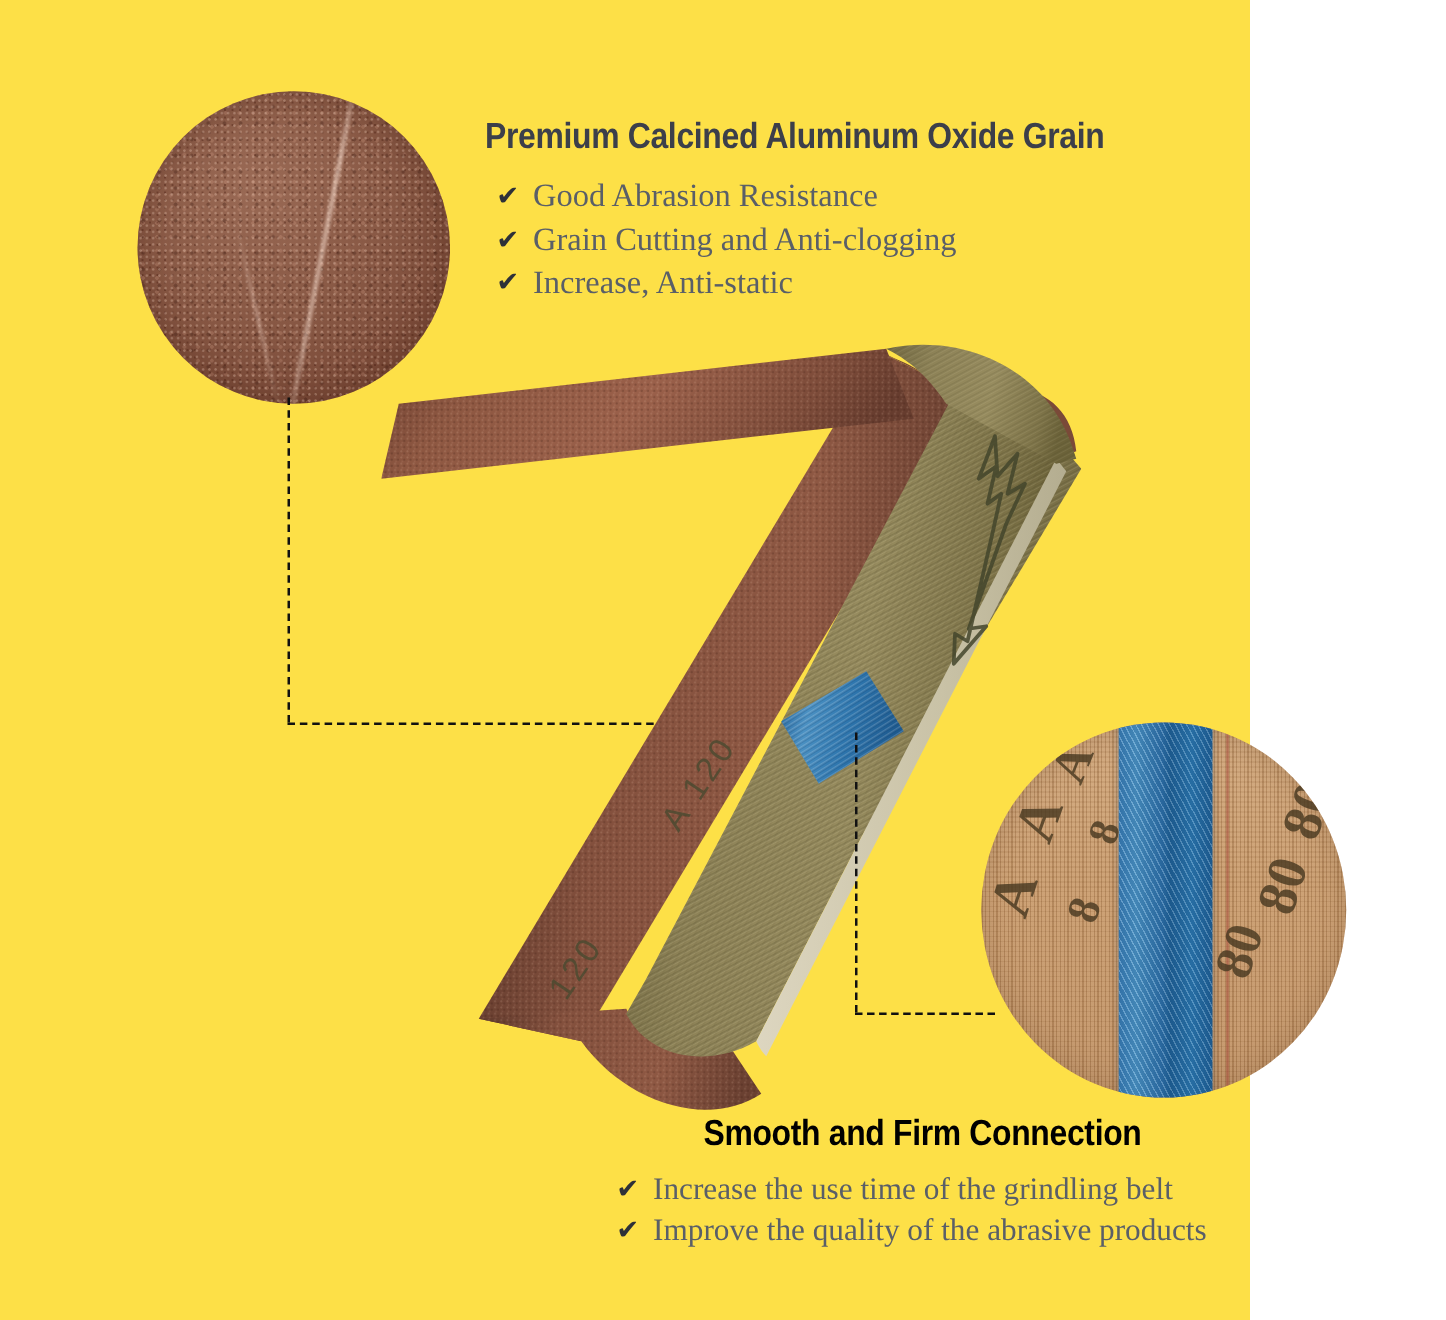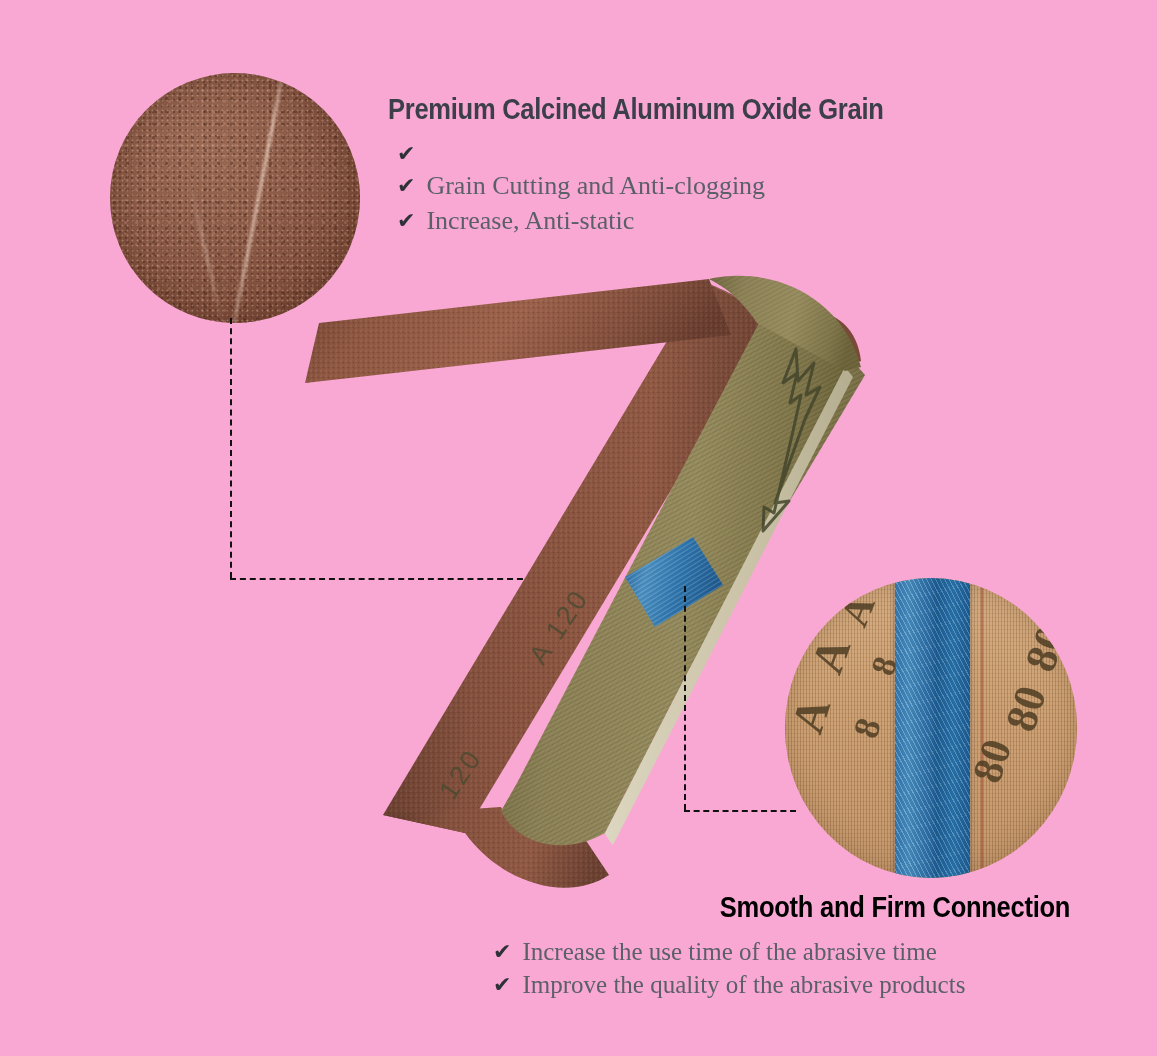--- a/index.html
+++ b/index.html
@@ -4,21 +4,21 @@
 <title>Sanding Belt Product Infographic</title>
 <style>
   html,body{margin:0;padding:0;}
   body{
     width:1157px;height:1056px;
     background:#ffffff;
     font-family:"Liberation Sans",sans-serif;
     overflow:hidden;
     position:relative;
   }
-  #stage{position:absolute;left:0;top:0;width:1157px;height:1056px;background:#f9a8d4;}
+  #stage{position:absolute;left:0;top:0;width:1000px;height:1056px;background:#fde047;}
 
   
   .feat-title{
     position:absolute;
     font-family:"Liberation Sans Narrow","Liberation Sans",sans-serif;
     font-weight:700;
     letter-spacing:-0.3px;
     white-space:nowrap;
     transform:scaleX(.88);
     transform-origin:left center;
@@ -160,20 +160,21 @@
     <div class="grain"></div>
     <div class="seam"></div>
     <div class="seam2"></div>
   </div>
 
   <div class="feat-title" id="title-top">Premium Calcined Aluminum Oxide Grain</div>
 
   <div class="bullet-list" id="bullets-top">
     <div class="bullet">
       <span class="tick">✔</span>
+      <span>Good Abrasion Resistance</span>
     </div>
     <div class="bullet">
       <span class="tick">✔</span>
       <span>Grain Cutting and Anti-clogging</span>
     </div>
     <div class="bullet">
       <span class="tick">✔</span>
       <span>Increase, Anti-static</span>
     </div>
   </div>
@@ -312,21 +313,21 @@
     <div class="mark m-801">80</div>
     <div class="mark m-802">80</div>
     <div class="mark m-803">80</div>
   </div>
 
   <div class="feat-title right" id="title-bottom">Smooth and Firm Connection</div>
 
   <div class="bullet-list" id="bullets-bottom">
     <div class="bullet">
       <span class="tick">✔</span>
-      <span>Increase the use time of the abrasive time</span>
+      <span>Increase the use time of the grindling belt</span>
     </div>
     <div class="bullet">
       <span class="tick">✔</span>
       <span>Improve the quality of the abrasive products</span>
     </div>
   </div>
 
 </div>
 
 </body></html>

